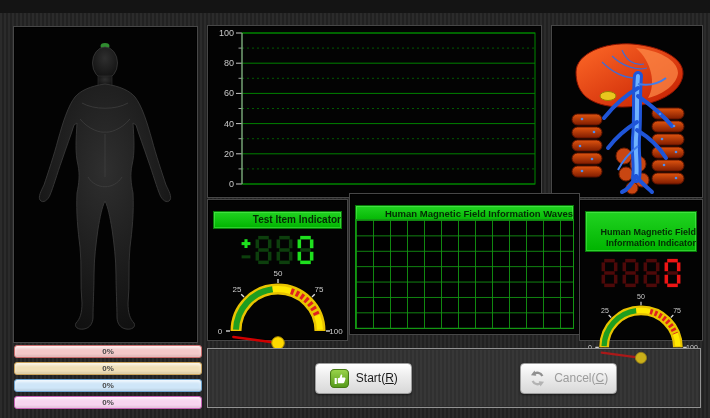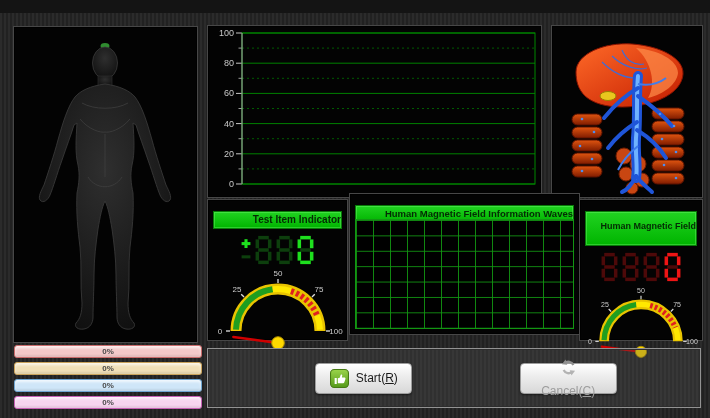--- a/index.html
+++ b/index.html
@@ -22,21 +22,21 @@
 
   .ghead{
     margin:11px 5px 0;height:16px;line-height:16px;text-align:right;
     font-weight:bold;font-size:10px;color:#042b04;
     background:linear-gradient(#21d321,#00b400);
     border:1px solid #077a07;
     box-shadow:inset 0 0 0 1px rgba(130,255,130,.35);
     white-space:nowrap;overflow:hidden;
   }
   #waves-panel .ghead{font-size:9.5px;letter-spacing:0;}
-  .ghead.two{height:24px;line-height:11px;font-size:9px;padding-top:9px;}
+  .ghead.two{height:24px;line-height:11px;font-size:9px;padding-top:15px;}
 
   .ledrow{display:flex;justify-content:center;align-items:center;gap:2px;margin-top:6px;height:30px;}
   .ledrow svg{display:block;}
   .gauge{display:block;margin:2px auto 0;}
 
   .scope{
     position:absolute;left:5px;top:25px;right:5px;bottom:5px;
     background-color:#000;
     background-image:
       linear-gradient(to right, rgba(18,150,18,.9) 1px, transparent 1px),
@@ -52,21 +52,21 @@
     display:flex;align-items:center;justify-content:space-evenly;
   }
   .ctl{
     width:97px;height:31px;border-radius:4px;border:1px solid #9d9d9d;
     background:linear-gradient(#ffffff,#ececec 45%,#d8d8d8);
     display:flex;align-items:center;justify-content:center;gap:7px;
     font-size:12px;color:#1b1b1b;cursor:pointer;padding:0 1px;
     box-shadow:0 1px 2px rgba(0,0,0,.5), inset 0 1px 0 #fff;
     margin-left:24px;
   }
-  .ctl.disabled{color:#9c9c9c;flex-direction:column;}
+  .ctl.disabled{color:#9c9c9c;}
   .ctl .bicon{display:flex;}
   .ctl u{text-decoration:underline;}
 
   #bars{position:absolute;left:14px;top:345px;width:188px;}
   .pbar{
     height:11px;border:1px solid;border-radius:3px;margin-bottom:4px;
     font-weight:bold;font-size:8px;color:#4a4a4a;text-align:center;line-height:11px;
     box-shadow:inset 0 2px 3px rgba(255,255,255,.75), inset 0 -2px 2px rgba(0,0,0,.07);
   }
 </style>
@@ -272,20 +272,21 @@
   </div>
 
   <div class="panel" id="waves-panel">
     <div class="ghead">Human Magnetic Field Information Waves</div>
     <div class="scope"></div>
   </div>
 
   <div class="panel" id="info-panel">
     <div class="ghead two">
       <div>Human Magnetic Field</div>
+      <div>Information Indicator</div>
     </div>
     <div class="ledrow" id="led-red">
         <svg width="19" height="30" viewBox="0 0 20 34">
           <rect x="4" y="1" width="12" height="4" fill="#4d0909"></rect>
           <rect x="1" y="5" width="4" height="10" fill="#4d0909"></rect>
           <rect x="15" y="5" width="4" height="10" fill="#4d0909"></rect>
           <rect x="4" y="15" width="12" height="4" fill="#4d0909"></rect>
           <rect x="1" y="19" width="4" height="10" fill="#4d0909"></rect>
           <rect x="15" y="19" width="4" height="10" fill="#4d0909"></rect>
           <rect x="4" y="29" width="12" height="4" fill="#4d0909"></rect>

